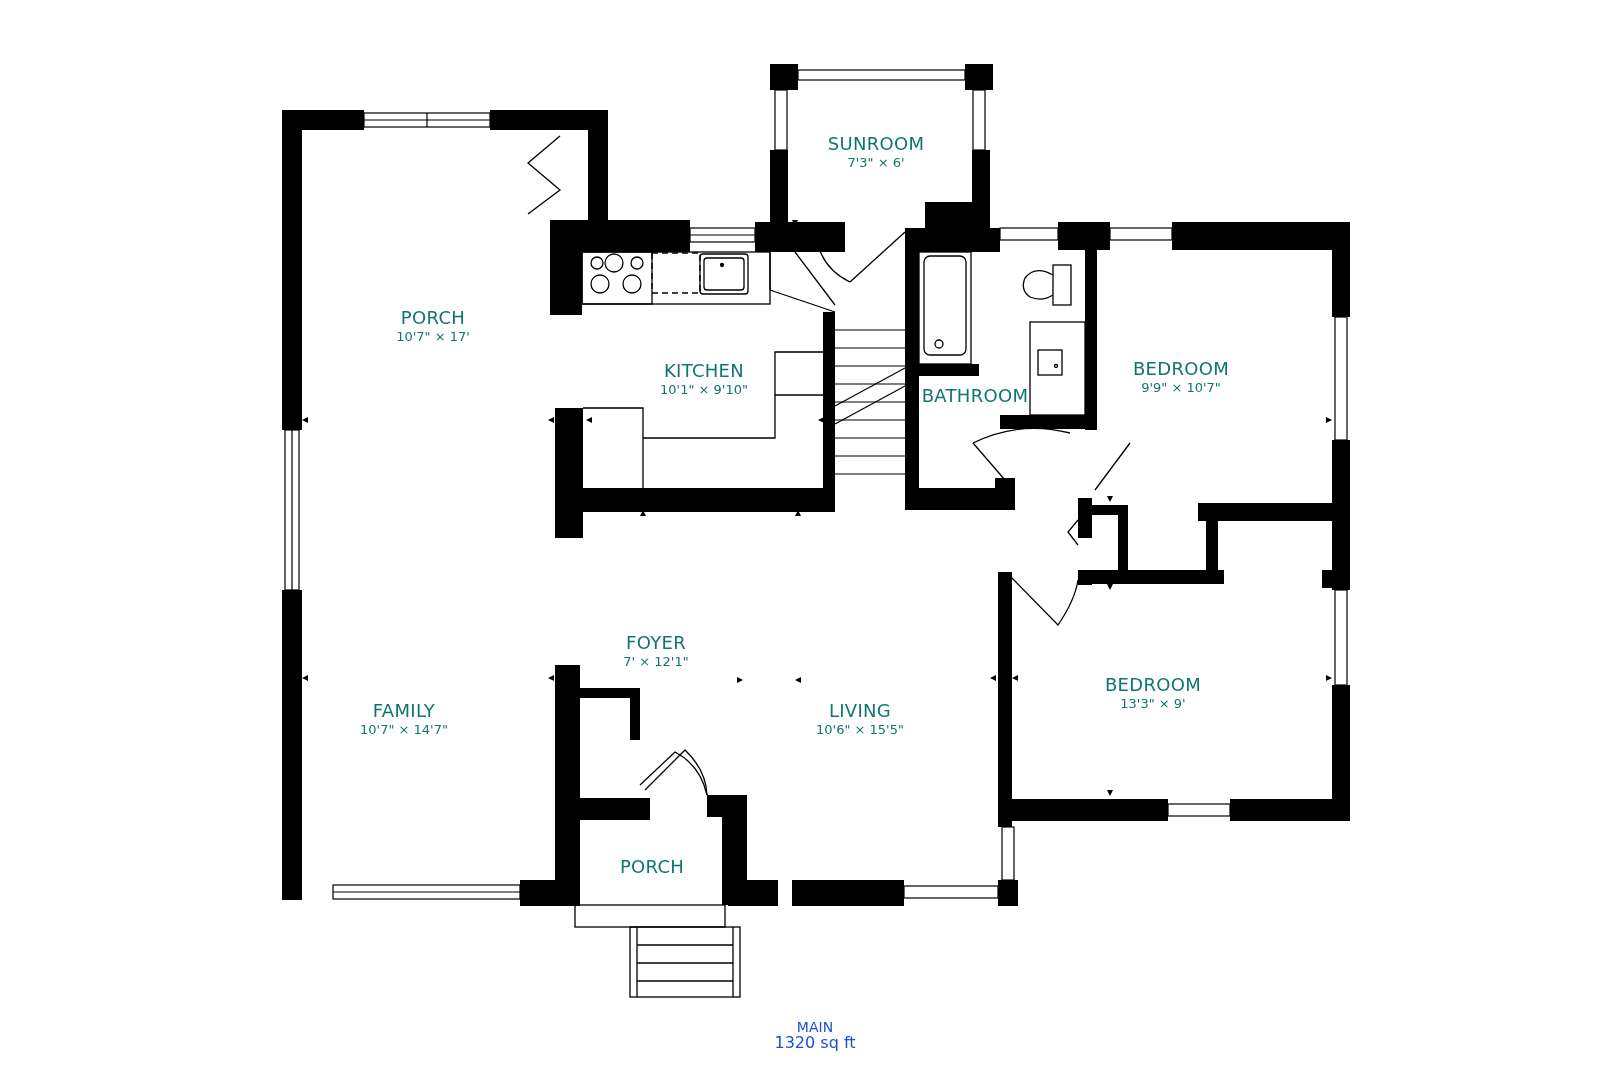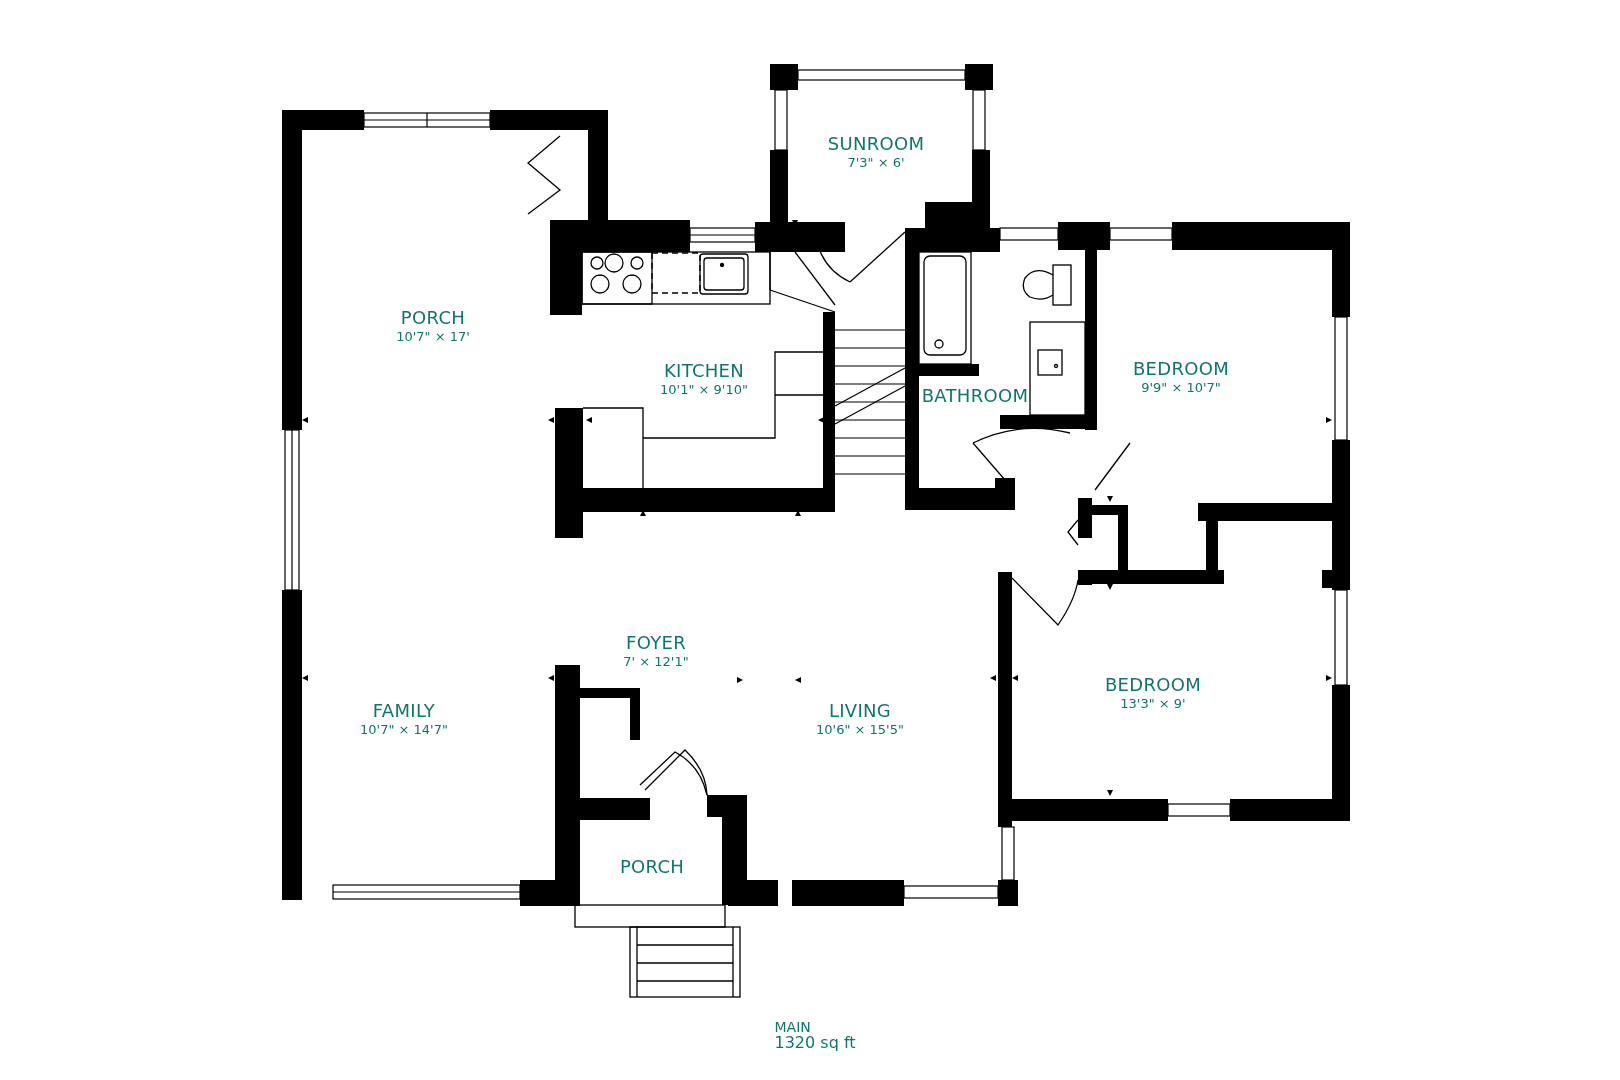--- a/index.html
+++ b/index.html
@@ -1,21 +1,21 @@
 <!DOCTYPE html>
 <html><head>
 <meta charset="utf-8">
 <style>
   html, body { margin: 0; padding: 0; background: #ffffff; }
   body { width: 1620px; height: 1080px; position: relative; overflow: hidden; font-family: "DejaVu Sans", "Liberation Sans", sans-serif; }
   #plan { position: absolute; left: 0; top: 0; width: 1620px; height: 1080px; }
   .room-label { position: absolute; transform: translateX(-50%); text-align: center; color: #0f766e; white-space: nowrap; }
   .room-name { display: block; font-size: 18px; letter-spacing: 0.3px; line-height: 22px; }
   .room-dim { display: block; font-size: 13px; line-height: 16px; }
-  .footer { position: absolute; transform: translateX(-50%); color: #0f766e; white-space: nowrap; }
+  .footer { position: absolute; transform: translateX(-50%); text-align: center; color: #1d4ed8; white-space: nowrap; }
   .footer-name { display: block; font-size: 14px; line-height: 18px; }
   .footer-area { display: block; font-size: 16px; line-height: 14px; }
 </style>
 </head>
 <body>
 
 <svg id="plan" viewBox="0 0 1620 1080" xmlns="http://www.w3.org/2000/svg">
 
   <g fill="#000">
 

